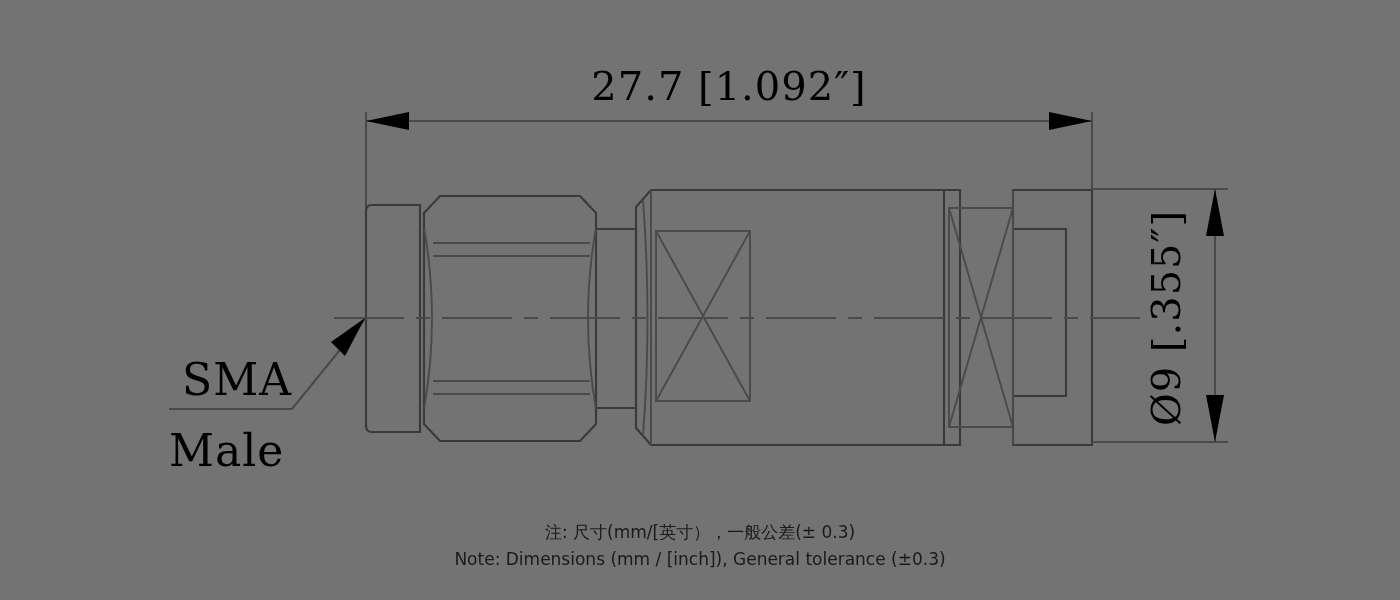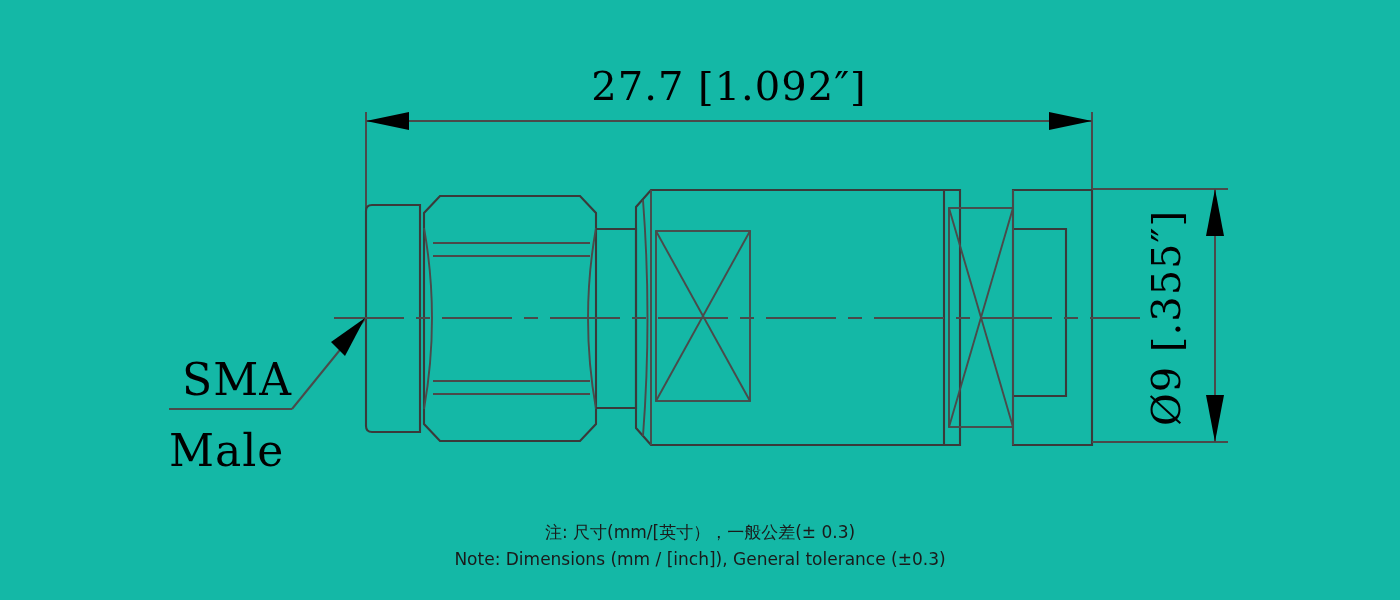--- a/index.html
+++ b/index.html
@@ -12,21 +12,21 @@
     width: 1400px;
     height: 600px;
     overflow: hidden;
     font-family: "Liberation Sans", sans-serif;
     color: #000000;
   }
   #drawing-sheet {
     position: relative;
     width: 1400px;
     height: 600px;
-    background: #14b8a6;
+    background: #737373;
   }
   #drawing-svg {
     position: absolute;
     top: 0;
     left: 0;
     width: 1400px;
     height: 600px;
     display: block;
   }
   .dim-text {

